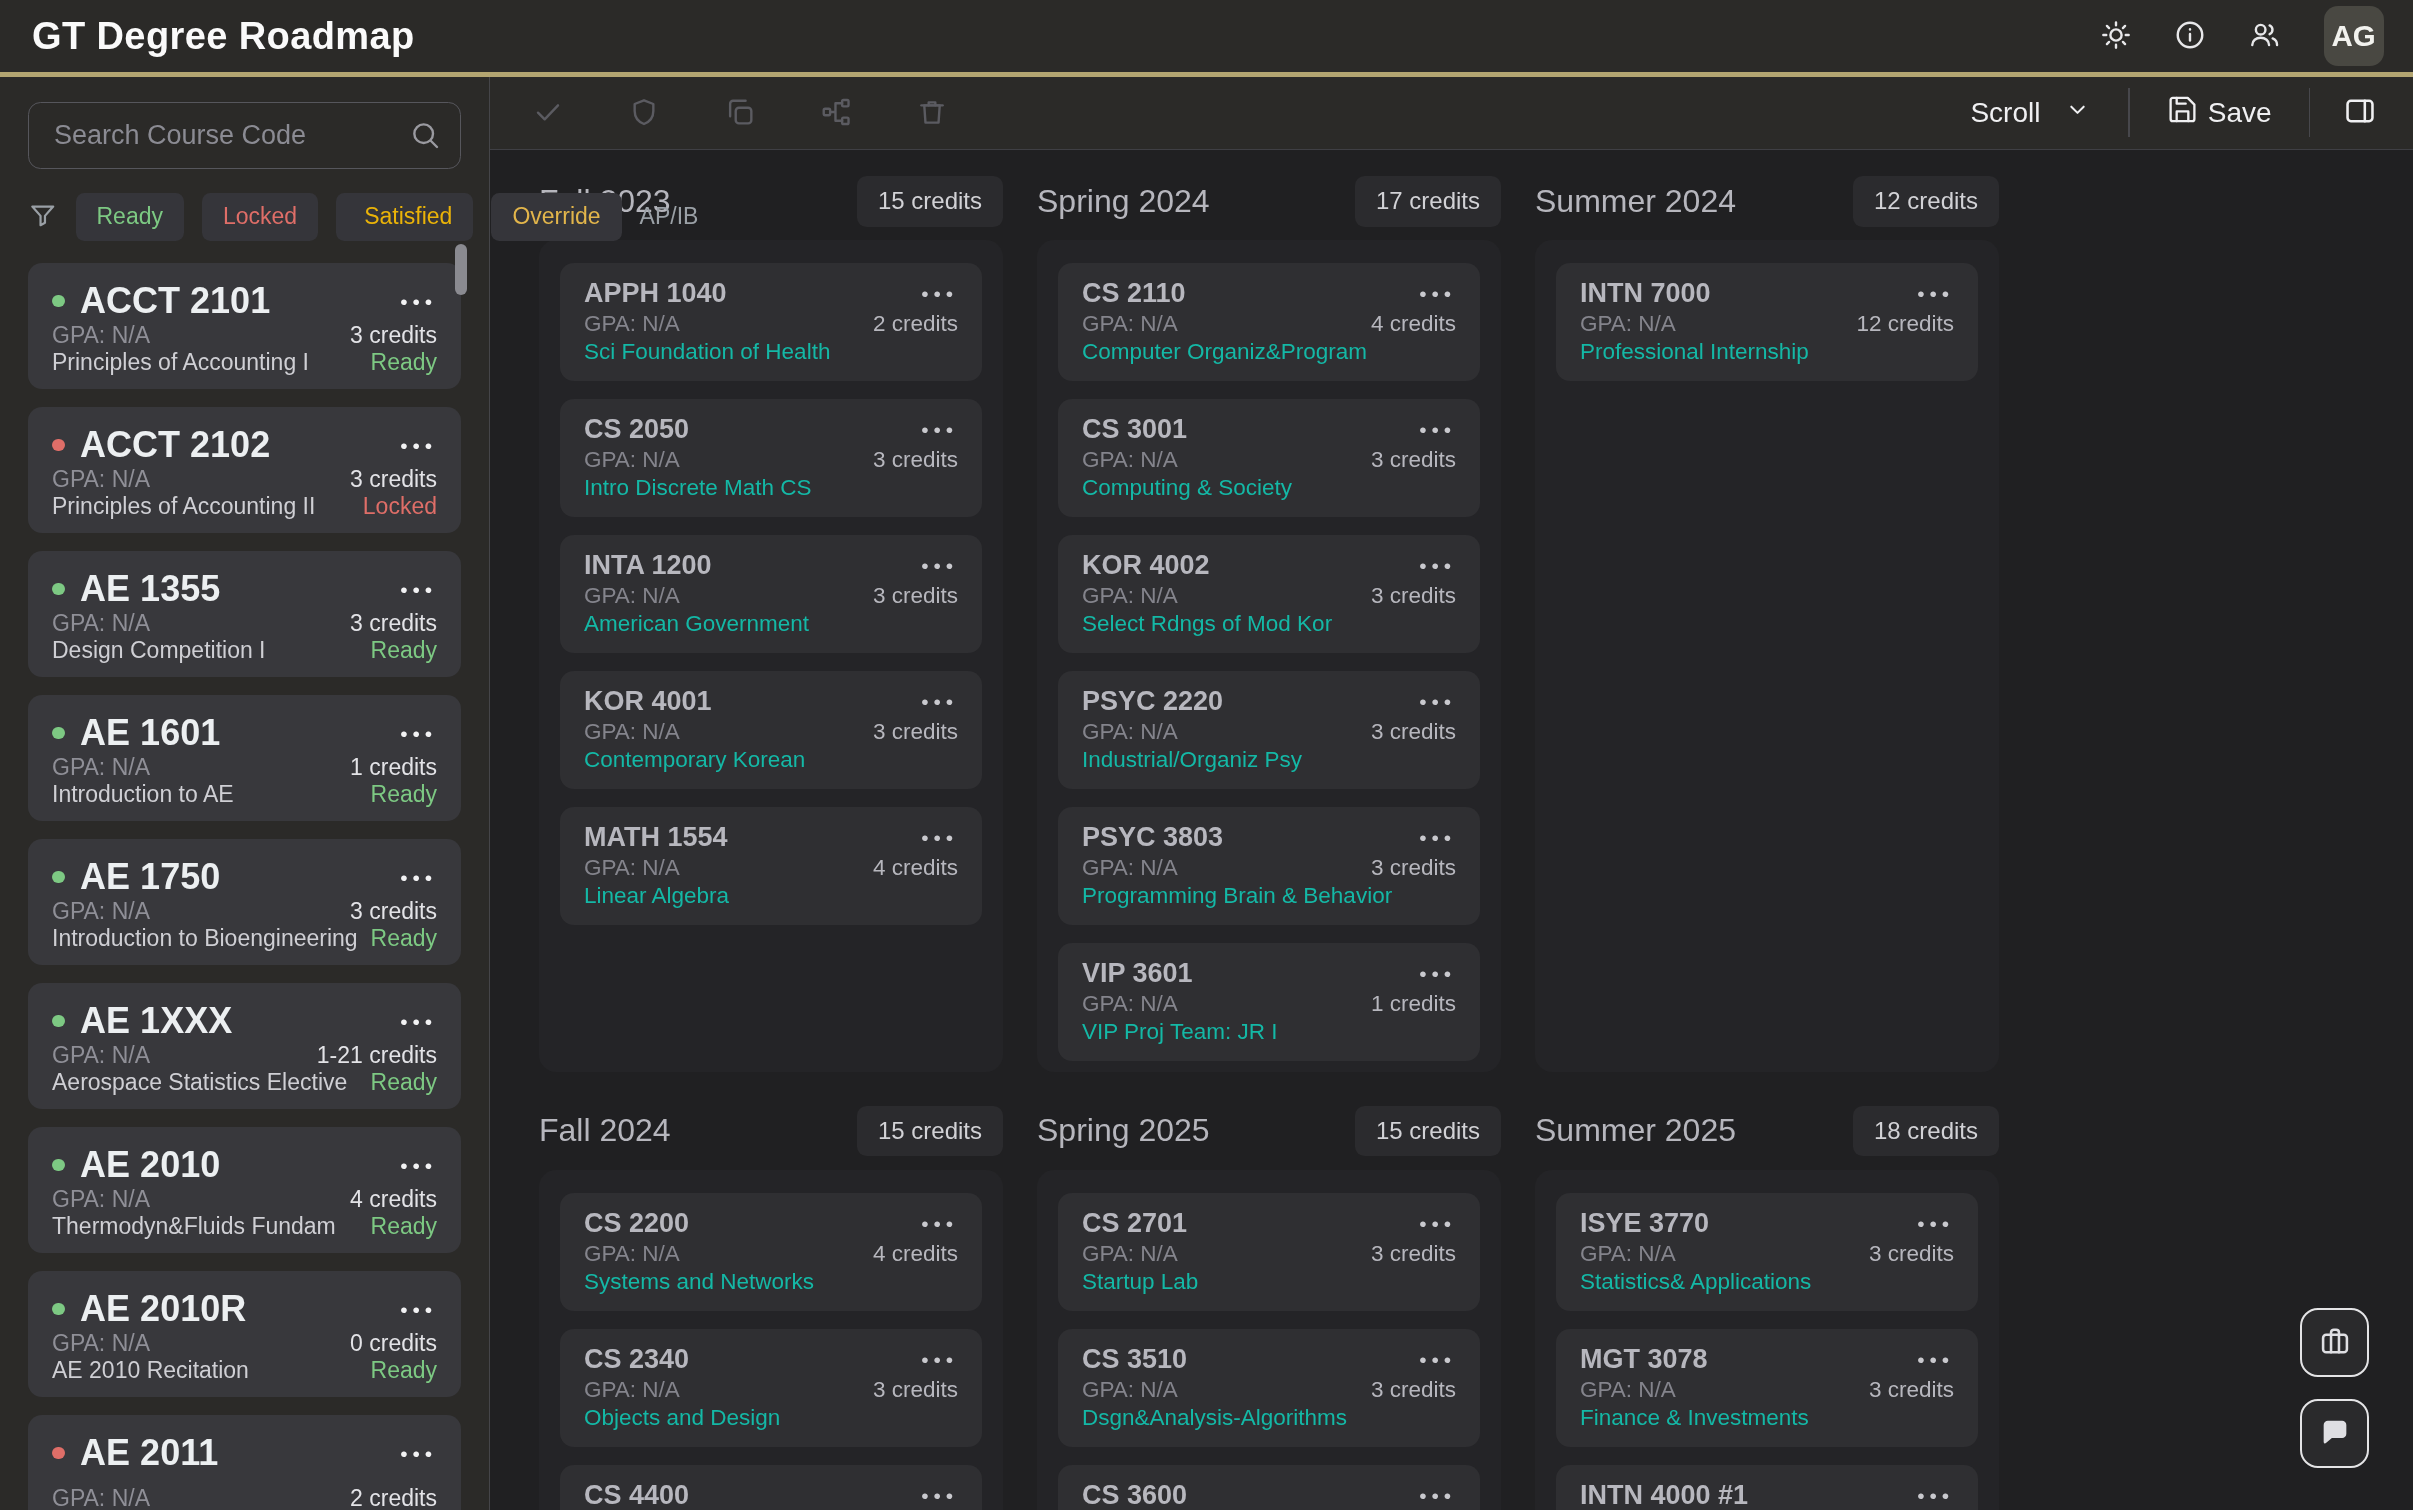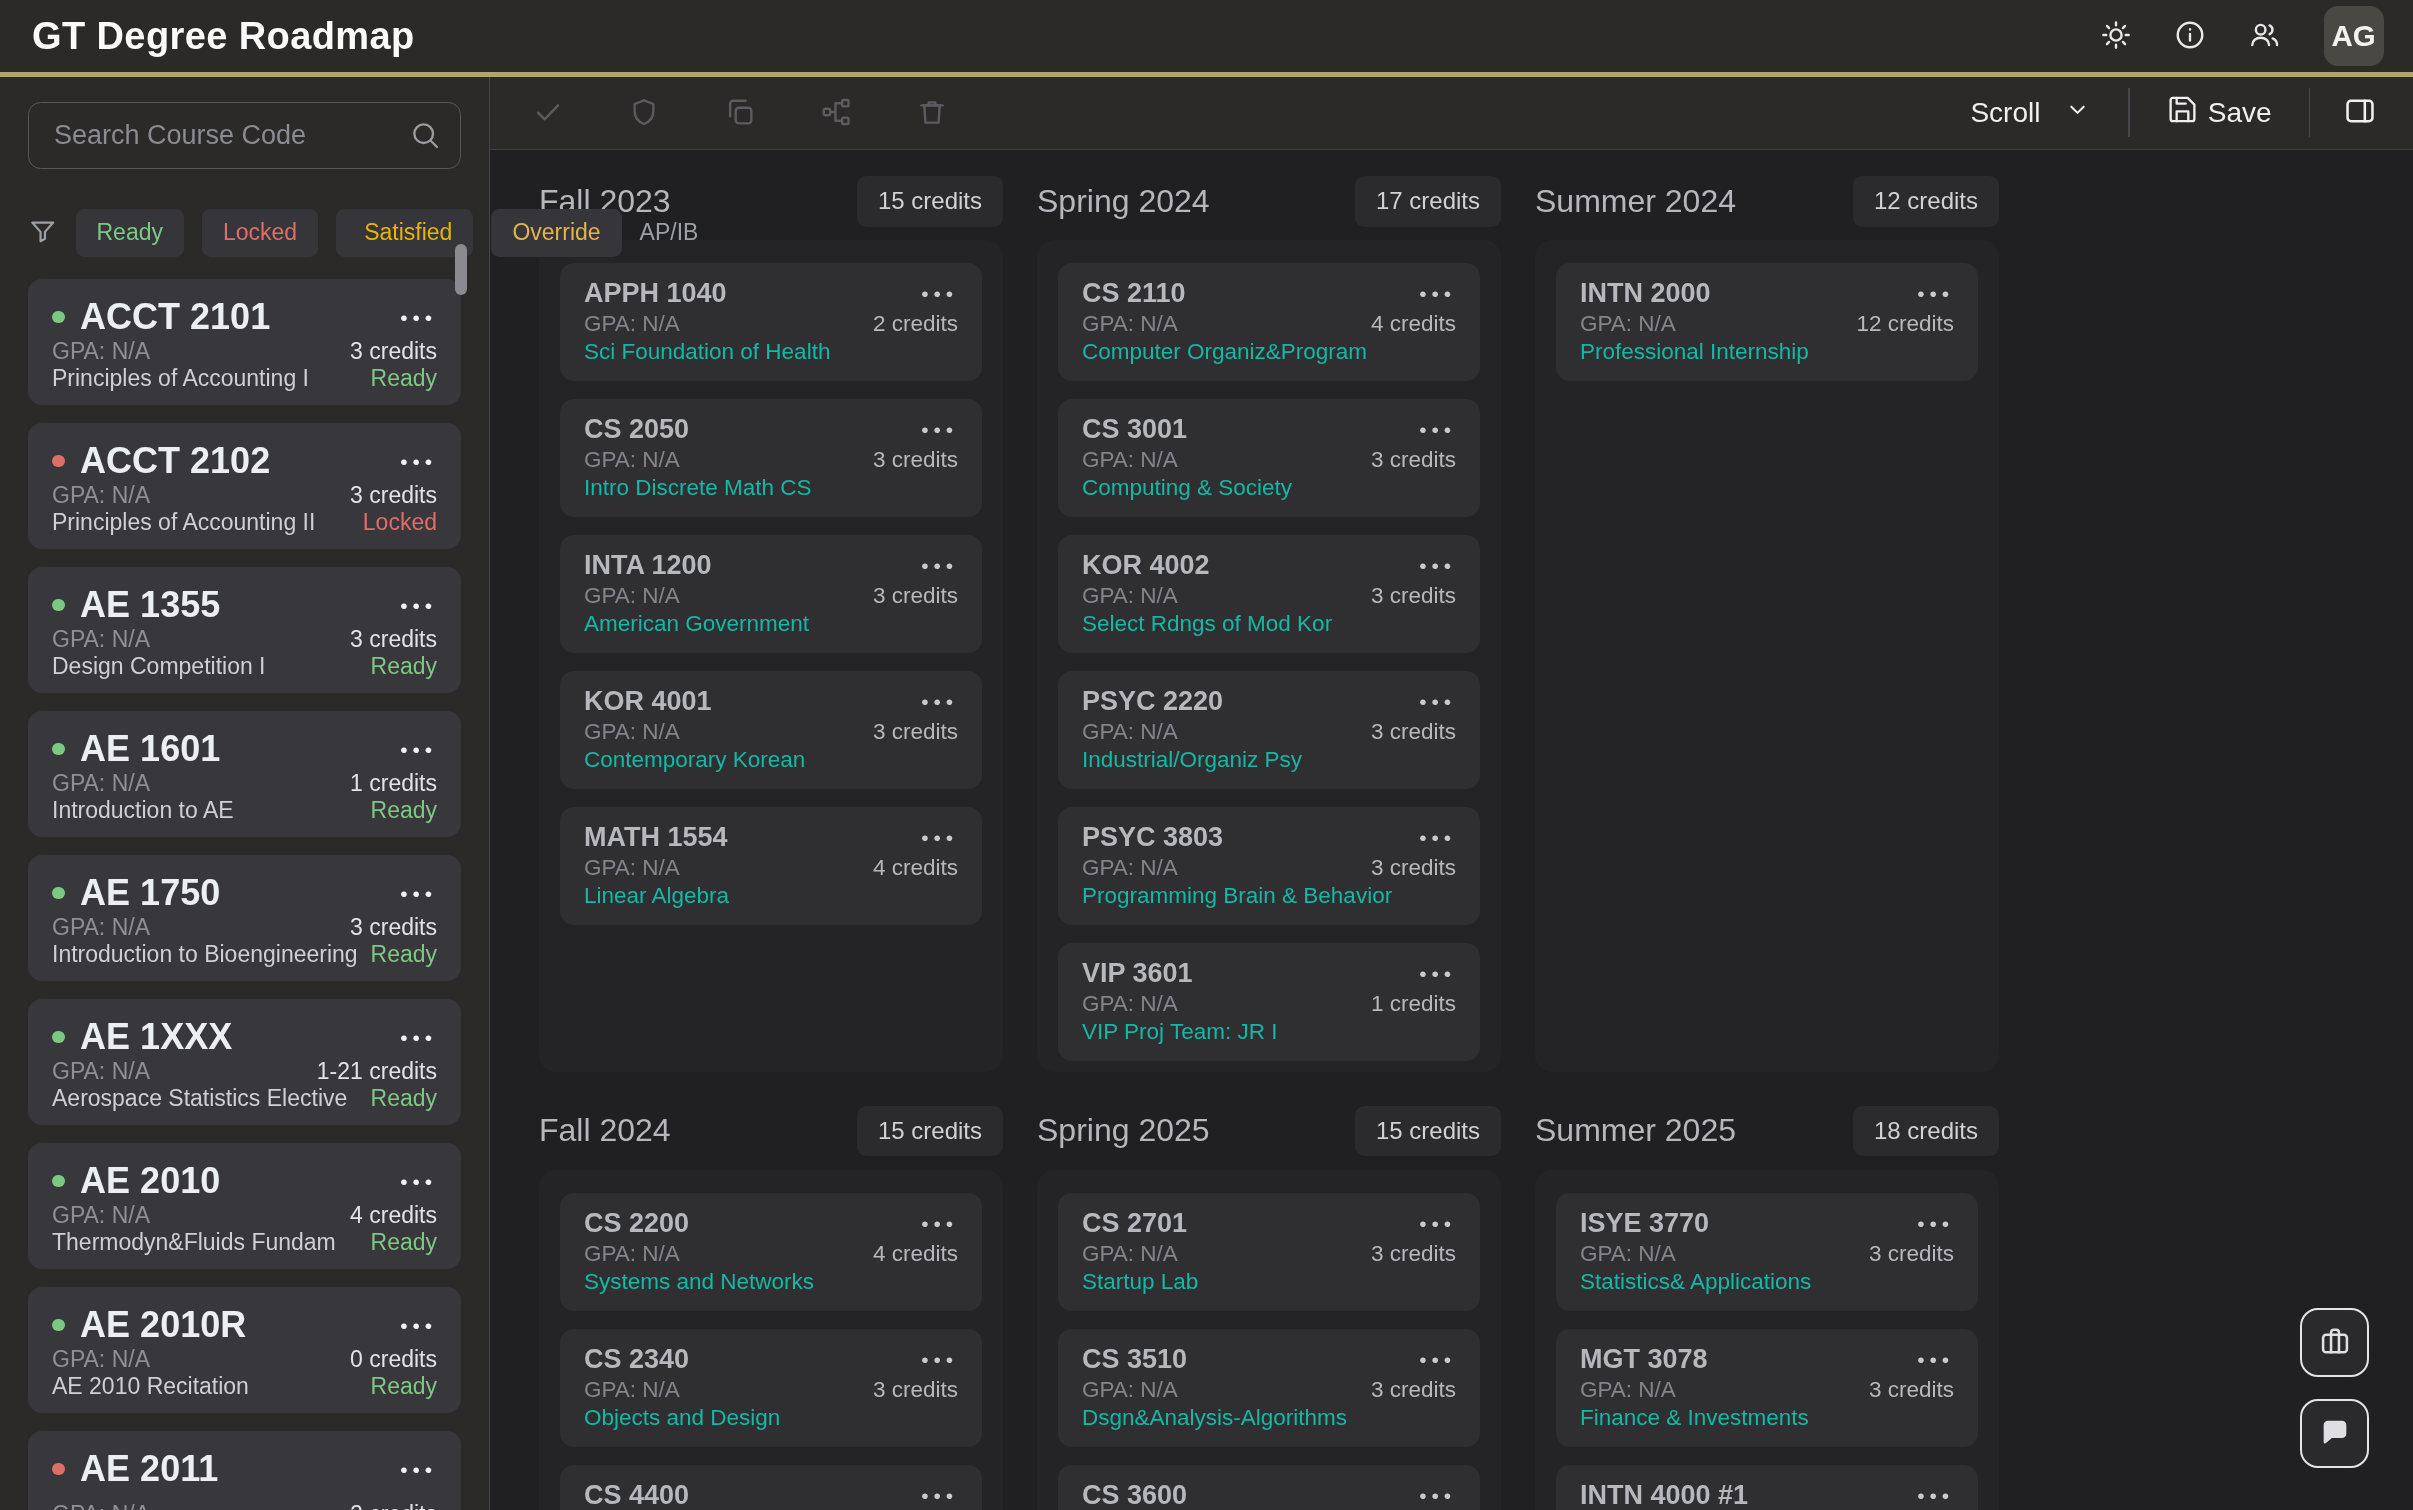--- a/index.html
+++ b/index.html
@@ -26,21 +26,21 @@
           font-weight:bold;margin-left:4.2px;cursor:pointer}
   .gold-bar{height:4.9px;background:var(--gold);flex:0 0 auto}
 
   
   .shell{flex:1;display:flex;min-height:0}
 
   
   .sidebar{width:490px;flex:0 0 490px;background:var(--panel);
            border-right:1.4px solid var(--divider);display:flex;flex-direction:column;
            position:relative;min-height:0}
-  .search-wrap{margin:25px 28px 16px;position:relative}
+  .search-wrap{margin:25px 28px 0;position:relative}
   .search-input{width:100%;height:67px;background:transparent;border:1.4px solid #56565c;
                 border-radius:12.6px;color:#dcdce0;font-size:27px;padding:0 67px 0 25px;
                 font-family:"Liberation Sans",sans-serif;outline:none}
   .search-input::placeholder{color:#8b8b93}
   .search-glyph{position:absolute;right:19.7px;top:17px;color:#9a9aa0;pointer-events:none}
   .search-glyph svg{width:32px;height:32px}
   .filters{display:flex;align-items:center;gap:18px;margin:24px 28px 0}
   .funnel{color:#9aa0a6;background:none;border:none;padding:0;width:32px;height:32px;cursor:pointer}
   .funnel svg{width:29.5px;height:29.5px}
   .chip{background:#35353a;border:none;border-radius:8.4px;padding:10.5px 21px;
@@ -554,21 +554,21 @@
   </div>
 
   <div class="sem-col">
     <div class="sem-head">
       <span class="sem-title">Summer 2024</span>
       <span class="sem-badge">12 credits</span>
     </div>
     <div class="sem-body">
   <div class="board-card">
     <div class="bc-row">
-      <span class="bc-code">INTN 2000</span>
+      <span class="bc-code">INTN 7000</span>
       <button class="dots bc-dots">•••</button>
     </div>
     <div class="bc-row">
       <span class="bc-gpa">GPA: N/A</span>
       <span class="bc-credits">12 credits</span>
     </div>
     <div class="bc-row">
       <span class="bc-name">Professional Internship</span>
     </div>
   </div>

